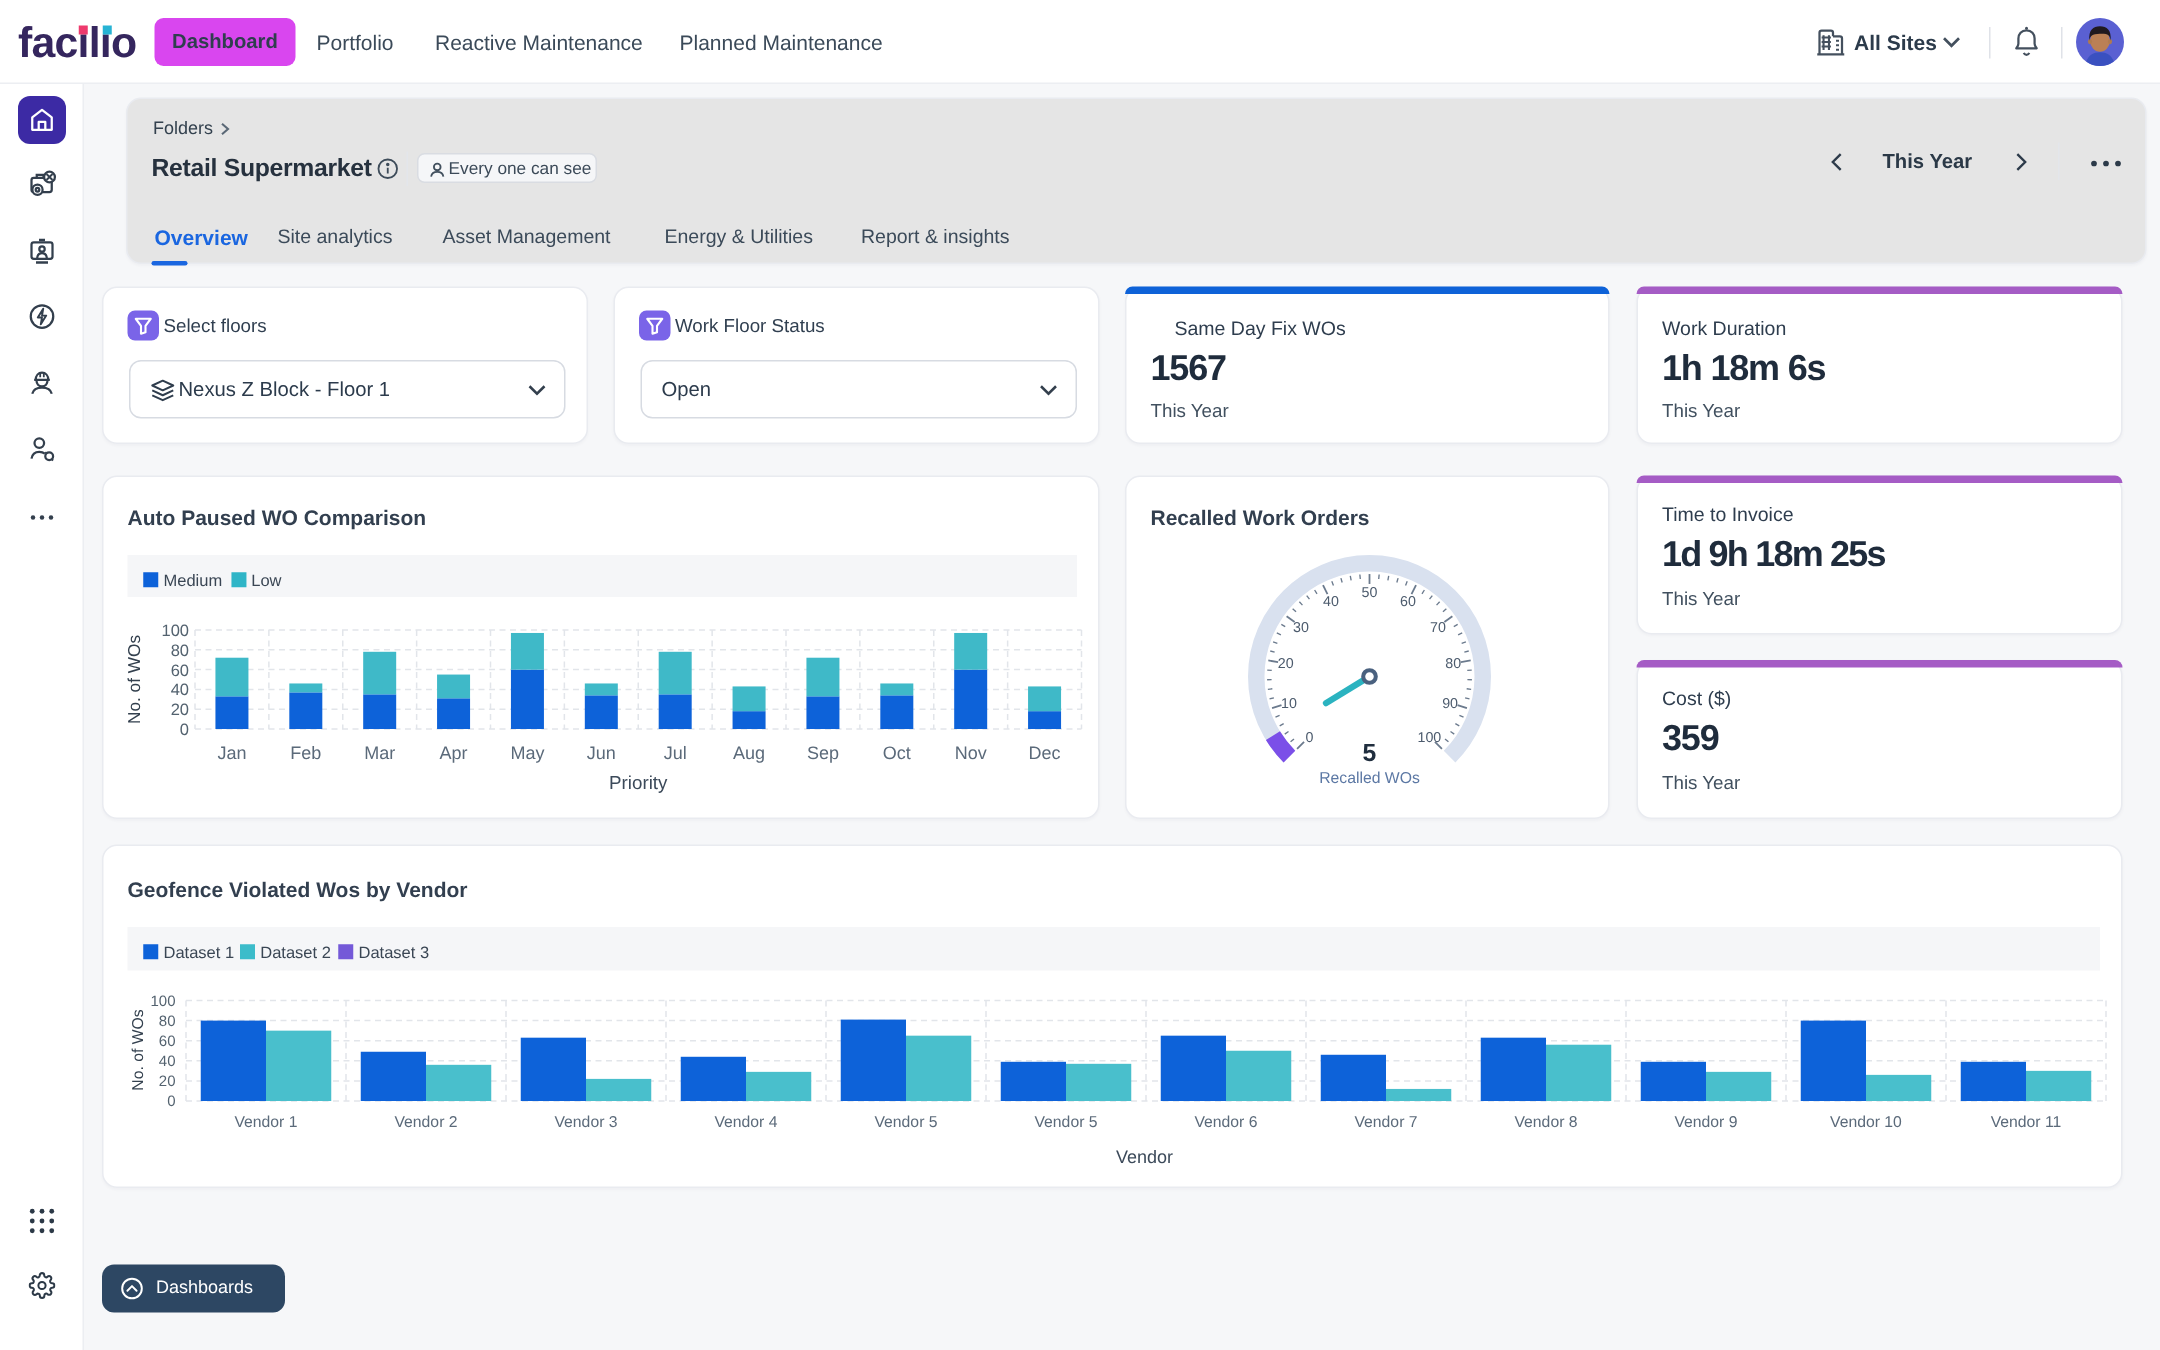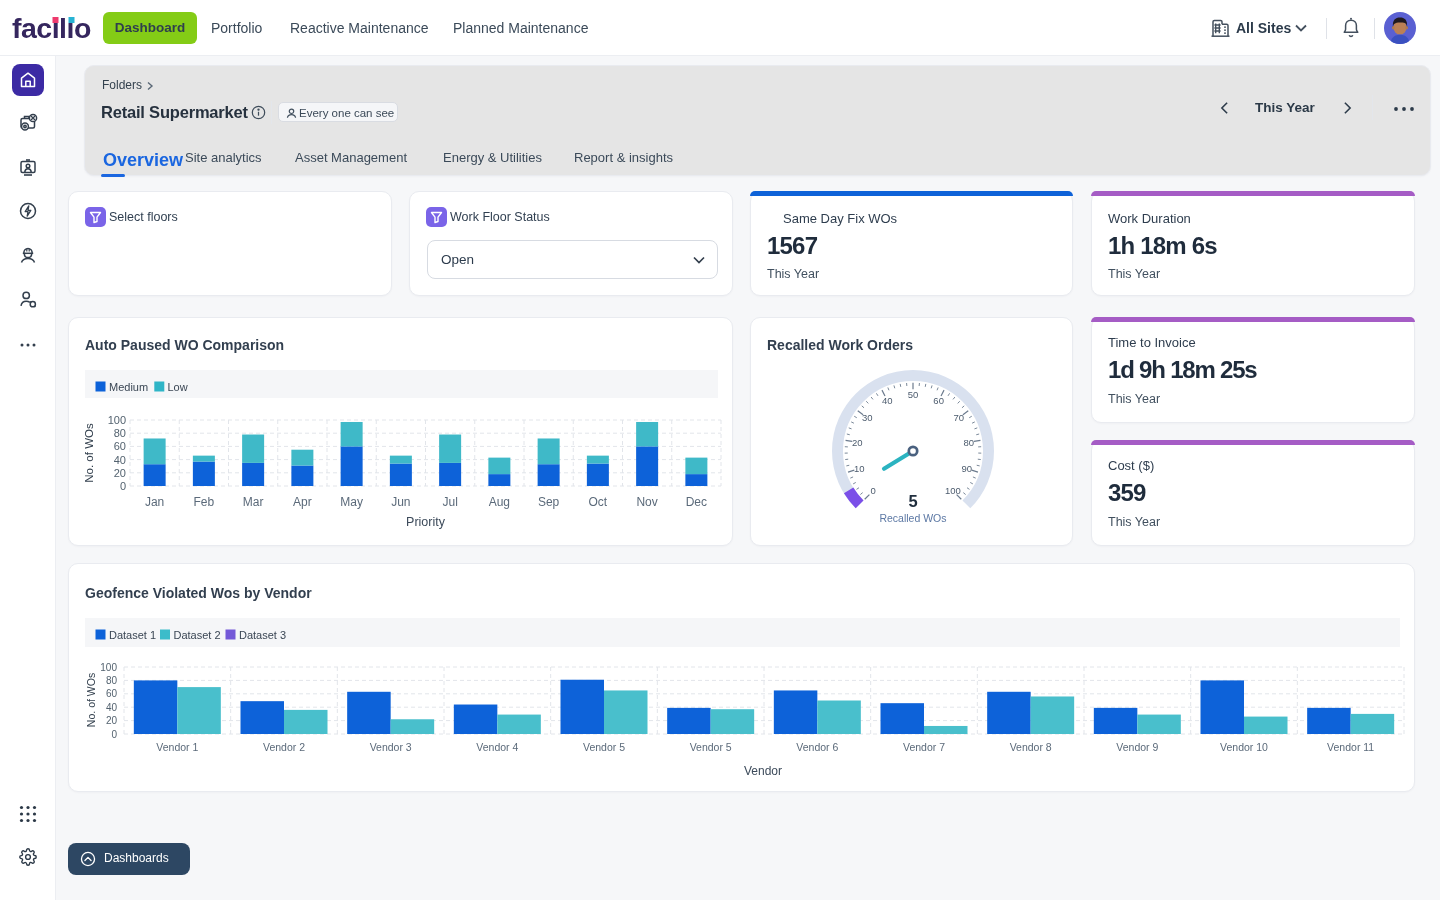--- a/index.html
+++ b/index.html
@@ -2,21 +2,21 @@
 <html><head>
 <meta charset="utf-8">
 <style>
   * { margin:0; padding:0; box-sizing:border-box; }
   html,body { width:1440px; height:900px; overflow:hidden; }
   body { font-family:"Liberation Sans", sans-serif; background:#f6f7f9; position:relative; }
   .abs { position:absolute; }
   
   #navbar { position:absolute; left:0; top:0; width:1440px; height:56px; background:#fff; border-bottom:1px solid #eceef2; z-index:5; }
   .navitem { position:absolute; top:0; height:56px; line-height:56px; font-size:14px; color:#3b4a59; font-weight:400; }
-  #nav-dash { position:absolute; left:103px; top:12px; width:94px; height:32px; background:#84cc16; border-radius:6px; text-align:center; line-height:32px; color:#2f3e4e; font-weight:700; font-size:13.5px; }
+  #nav-dash { position:absolute; left:103px; top:12px; width:94px; height:32px; background:#d946ef; border-radius:6px; text-align:center; line-height:32px; color:#2f3e4e; font-weight:700; font-size:13.5px; }
   
   #sidebar { position:absolute; left:0; top:56px; width:56px; height:844px; background:#fff; border-right:1px solid #eceef2; z-index:4; }
   .sideicon { position:absolute; left:18px; width:20px; height:20px; }
   #home-active { position:absolute; left:12px; top:8px; width:32px; height:32px; background:#3c2aa4; border-radius:8px; }
   
   .card { position:absolute; background:#fff; border:1px solid #e9ebf0; border-radius:10px; box-shadow:0 1px 2px rgba(30,40,60,0.03); }
   .cardtitle { font-weight:700; font-size:14px; color:#323f4f; }
   .stat-label { font-size:13px; color:#2e3d4e; }
   .stat-value { font-size:24px; font-weight:700; color:#1f2c3c; letter-spacing:-0.8px; }
   .stat-sub { font-size:12.5px; color:#41505f; }
@@ -150,21 +150,21 @@
   </svg>
   <div class="abs" style="left:186px;top:35px;width:1px;height:23px;background:#e3e6eb;"></div>
   <div class="abs" style="left:193px;top:36px;width:120px;height:20px;white-space:nowrap;background:#f5f6f8;border:1px solid #d9dce2;border-radius:5px;">
     <svg class="abs" style="left:6px;top:3.5px;" width="13" height="13" viewBox="0 0 14 14" fill="none" stroke="#42505e" stroke-width="1.3">
       <circle cx="7" cy="4.6" r="2.4"></circle>
         <path d="M2.6 11.6 C3 9.2 4.8 8.2 7 8.2 C9.2 8.2 11 9.2 11.4 11.6"></path>
     </svg>
     <span class="abs" style="left:20px;top:3.5px;font-size:11.5px;color:#3c4a58;">Every one can see</span>
   </div>
 
-  <div class="abs" style="left:18px;top:84px;font-size:18px;color:#1a66e0;font-weight:700;">Overview</div>
+  <div class="abs" style="left:18px;top:84px;font-size:14px;color:#1a66e0;font-weight:700;">Overview</div>
   <div class="abs" style="left:16px;top:107.5px;width:24px;height:3px;background:#1a66e0;border-radius:2px;"></div>
   <div class="abs" style="left:100px;top:84px;font-size:13px;color:#3b4a59;">Site analytics</div>
   <div class="abs" style="left:210px;top:84px;font-size:13px;color:#3b4a59;">Asset Management</div>
   <div class="abs" style="left:358px;top:84px;font-size:13px;color:#3b4a59;">Energy &amp; Utilities</div>
   <div class="abs" style="left:489px;top:84px;font-size:13px;color:#3b4a59;">Report &amp; insights</div>
 
   <svg class="abs" style="left:1135px;top:35px;" width="9" height="14" viewBox="0 0 10 16" fill="none" stroke="#2d3b4a" stroke-width="1.8">
       <path d="M8 2 L2 8 L8 14"></path>
     </svg>
   <div class="abs" style="left:1170px;top:34px;font-size:13.5px;font-weight:700;color:#2b3947;">This Year</div>
@@ -179,20 +179,31 @@
   </svg>
 </div>
 
 <div class="card" style="left:68px;top:191px;width:324px;height:105px;">
   <div class="filtic" style="left:16px;top:15px;">
     <svg style="position:absolute;left:4px;top:3.5px;" width="13" height="13" viewBox="0 0 13 13" fill="none" stroke="#fff" stroke-width="1.4" stroke-linejoin="round">
       <path d="M1.5 1.5 L11.5 1.5 L8 6.2 L8 10.5 L5 11.5 L5 6.2 Z"></path>
     </svg>
   </div>
   <div class="filtlabel" style="left:40px;top:18px;">Select floors</div>
+  <div class="selbox" style="left:17px;top:48px;width:291px;">
+    <svg class="abs" style="left:13px;top:11px;" width="17" height="17" viewBox="0 0 17 17" fill="none" stroke="#2f3d4d" stroke-width="1.3" stroke-linejoin="round">
+      <path d="M8.5 1.8 L15.5 5 L8.5 8.2 L1.5 5 Z"></path>
+      <path d="M1.5 8.3 L8.5 11.5 L15.5 8.3"></path>
+      <path d="M1.5 11.6 L8.5 14.8 L15.5 11.6"></path>
+    </svg>
+    <span class="abs" style="left:32px;top:11px;font-size:13.5px;color:#2c3b4c;">Nexus Z Block - Floor 1</span>
+    <svg class="abs" style="left:264px;top:14px;" width="14" height="10" viewBox="0 0 14 10" fill="none" stroke="#333f4d" stroke-width="1.7">
+        <path d="M2 2.5 L7 7.5 L12 2.5"></path>
+      </svg>
+  </div>
 </div>
 
 <div class="card" style="left:409px;top:191px;width:324px;height:105px;">
   <div class="filtic" style="left:16px;top:15px;">
     <svg style="position:absolute;left:4px;top:3.5px;" width="13" height="13" viewBox="0 0 13 13" fill="none" stroke="#fff" stroke-width="1.4" stroke-linejoin="round">
       <path d="M1.5 1.5 L11.5 1.5 L8 6.2 L8 10.5 L5 11.5 L5 6.2 Z"></path>
     </svg>
   </div>
   <div class="filtlabel" style="left:40px;top:18px;">Work Floor Status</div>
   <div class="selbox" style="left:17px;top:48px;width:291px;">

